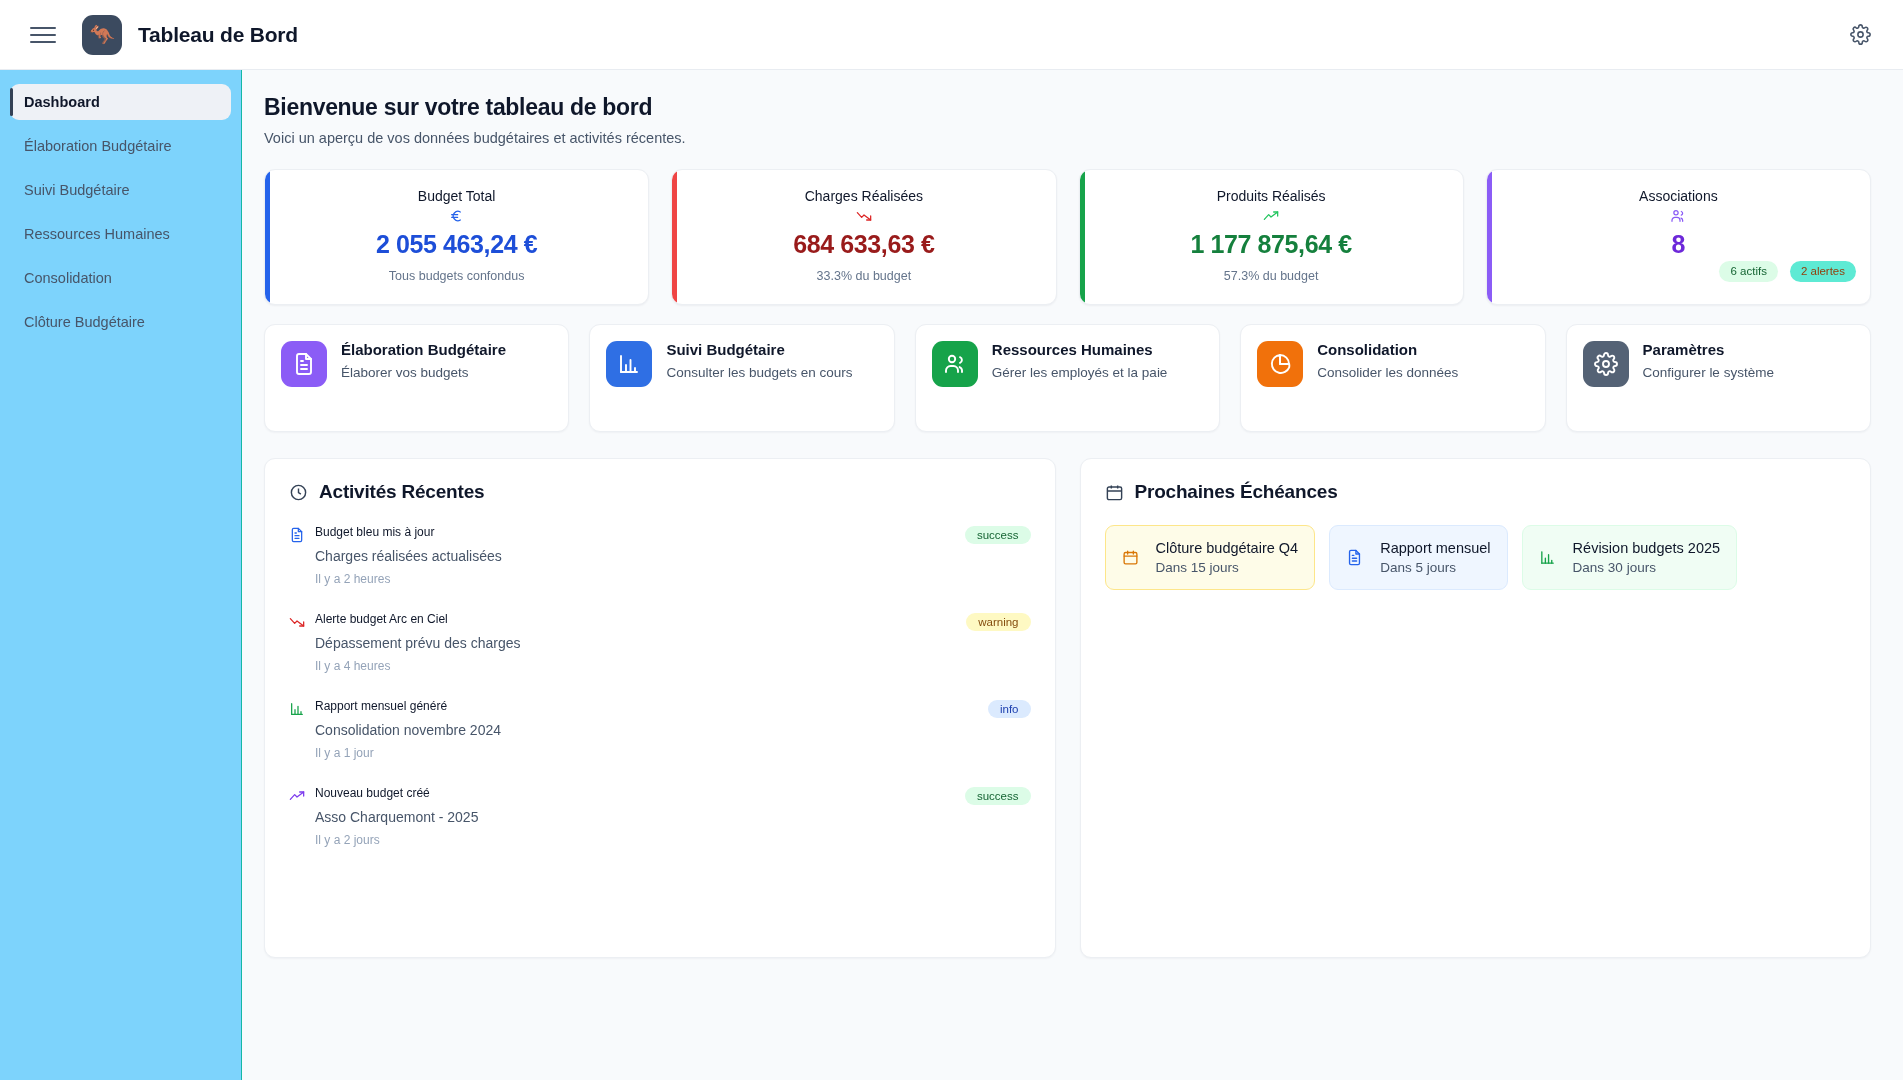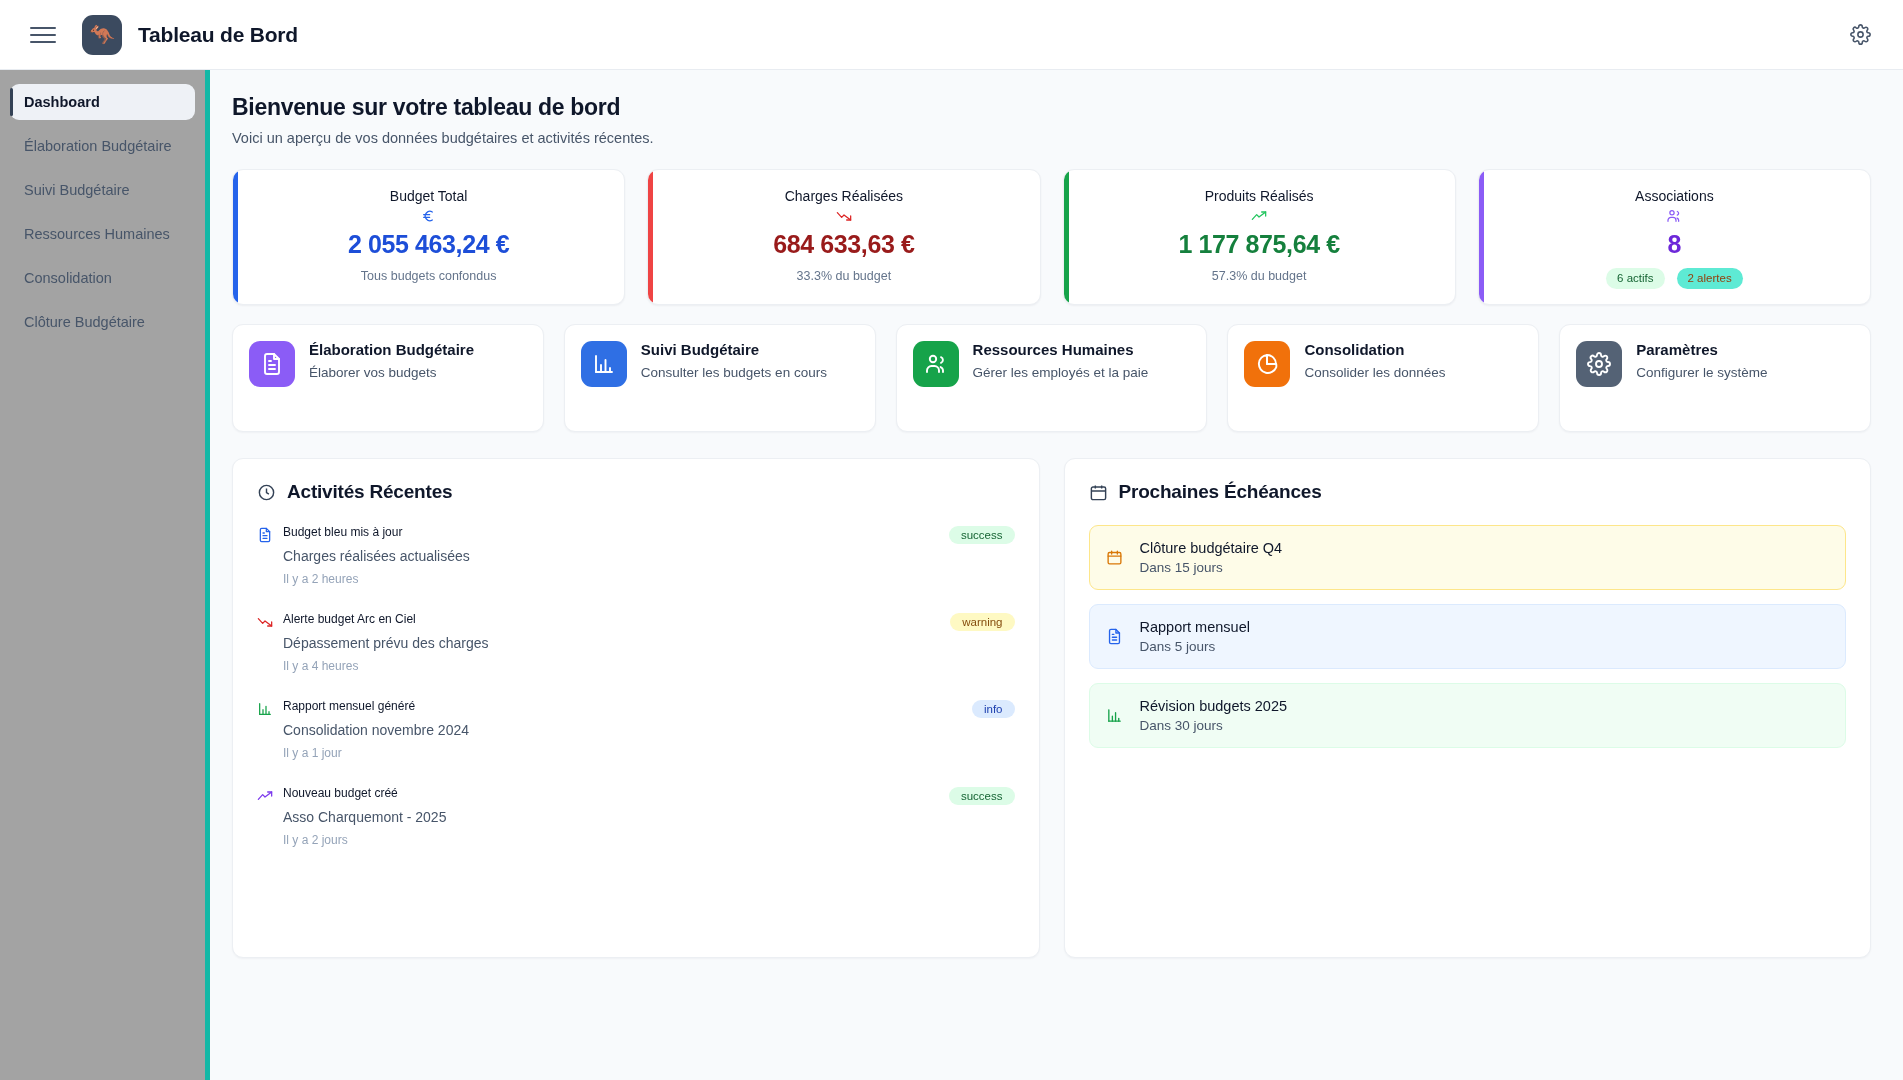--- a/index.html
+++ b/index.html
@@ -43,23 +43,23 @@
   .gear-btn {
     width: 30px; height: 30px;
     display: flex; align-items: center; justify-content: center;
     cursor: pointer; color: #475569;
   }
 
   
   .shell { display: flex; height: calc(1080px - 70px); }
 
   .sidebar {
-    width: 210px; flex: none;
-    background: #a3a3a3;
-    border-right: 5px solid #14b8a6;
+    width: 242px; flex: none;
+    background: #7dd3fc;
+    border-right: 1px solid #14b8a6;
     padding: 14px 10px 0 10px;
   }
   .nav-item {
     position: relative;
     display: flex; align-items: center;
     height: 36px;
     padding: 0 10px 0 14px;
     margin-bottom: 8px;
     border-radius: 9px;
     font-size: 14.5px;
@@ -106,21 +106,21 @@
     overflow: hidden;
     box-shadow: 0 1px 2px rgba(15,23,42,0.05);
   }
   .stat-card .accent {
     position: absolute; left: 0; top: 0; bottom: 0; width: 5px;
   }
   .stat-title { font-size: 14px; color: #0f172a; font-weight: normal; }
   .stat-icon { height: 20px; margin-top: 2px; display:flex; align-items:center; justify-content:center; }
   .stat-value { font-size: 25px; font-weight: bold; letter-spacing: -0.4px; margin-top: 4px; }
   .stat-foot { font-size: 12.5px; color: #64748b; margin-top: 10px; }
-  .badges { display: flex; gap: 12px; justify-content: center; margin-top: 9px; }
+  .badges { display: flex; gap: 12px; justify-content: flex-end; margin-top: 2px; }
   .pill {
     font-size: 11.5px; padding: 3px 11px; border-radius: 999px; line-height: 1.3;
   }
   .pill.green { background: #dcfce7; color: #166534; }
   .pill.amber { background: #5eead4; color: #92400e; }
 
   
   .section-title { font-size: 17px; font-weight: bold; margin-top: 32px; }
   .actions-row {
     display: grid;
@@ -169,21 +169,21 @@
   .act-ico { width: 20px; flex: none; padding-top: 2px; }
   .act-body { flex: 1; padding-left: 6px; }
   .act-title { font-size: 12px; color: #0f172a; }
   .act-desc { font-size: 14px; color: #475569; margin-top: 9px; }
   .act-time { font-size: 12px; color: #94a3b8; margin-top: 8px; }
   .act-badge { font-size: 11.5px; padding: 3px 12px; border-radius: 999px; flex: none; margin-top: 1px; }
   .b-success { background: #dcfce7; color: #166534; }
   .b-warning { background: #fef9c3; color: #854d0e; }
   .b-info { background: #dbeafe; color: #1e40af; }
 
-  .dl-list { margin-top: 22px; display: flex; flex-direction: column; gap: 14px; }
+  .dl-list { margin-top: 22px; display: flex; flex-direction: row; gap: 14px; }
   .dl-item {
     border-radius: 9px;
     padding: 14px 16px;
     display: flex; align-items: center; gap: 14px;
     cursor: pointer;
   }
   .dl-amber { background: #fefce8; border: 1px solid #fde68a; }
   .dl-blue  { background: #eff6ff; border: 1px solid #dbeafe; }
   .dl-green { background: #f0fdf4; border: 1px solid #dcfce7; }
   .dl-ico { width: 20px; flex: none; display:flex; align-items:center; }

